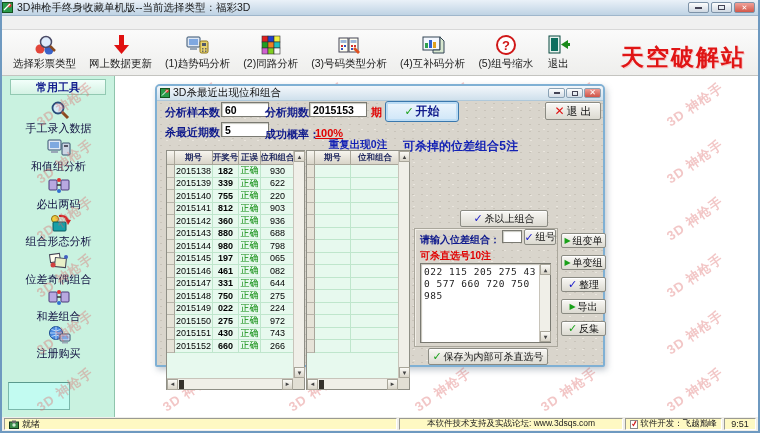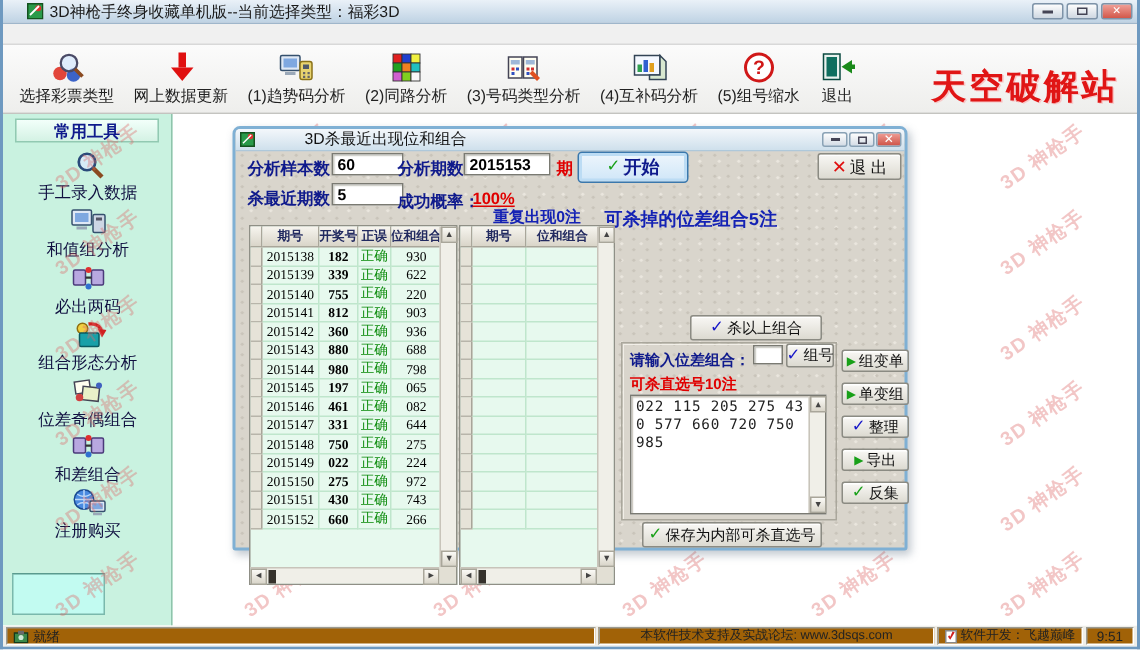--- a/index.html
+++ b/index.html
@@ -2,21 +2,21 @@
 <html><head>
 <meta charset="utf-8">
 <style>
   * { box-sizing: border-box; margin: 0; padding: 0; }
   body { font-family: "Liberation Sans", "DejaVu Sans", sans-serif; }
   #window { position: relative; width: 760px; height: 433px; overflow: hidden;
             border: 2px solid #6e99c0; border-top: none; background: #fff; }
 
   
   #titlebar { height: 16px; background: linear-gradient(#eaf1f8, #bfd3e4); display: flex;
-              align-items: center; padding-left: 16px; position: relative; border-bottom: 1px solid #9fb6cb; }
+              align-items: center; padding-left: 0; position: relative; border-bottom: 1px solid #9fb6cb; }
   #titlebar .ttl { font-size: 10.5px; color: #1a1a1a; margin-left: 4px; white-space: nowrap; }
   .winbtns { position: absolute; right: 3px; top: 2px; display: flex; gap: 2px; }
   .winbtn { width: 21px; height: 11px; border: 1px solid #7e93a8; border-radius: 2px;
             background: linear-gradient(#fdfdfd, #cfd8e2); display: flex; align-items: center; justify-content: center;
             font-size: 7px; color: #445; line-height: 1; }
   .winbtn.close { background: linear-gradient(#f0a098, #d2584a); color: #fff; font-weight: bold; }
   .winbtn .bar { width: 7px; height: 2px; background: #445; }
   .winbtn .box { width: 7px; height: 5px; border: 1px solid #445; }
 
   
@@ -58,21 +58,21 @@
   
   #dialog { position: absolute; left: 153px; top: 8px; width: 450px; height: 283px; z-index: 3;
             border: 2px solid #7fb0d4; border-radius: 5px 5px 2px 2px;
             background-color: #d9d5cc;
             background-image: radial-gradient(#c9c4ba 1px, transparent 1px),
                               radial-gradient(#eae6de 1px, transparent 1px);
             background-size: 9px 7px, 13px 11px; background-position: 0 0, 4px 5px;
             box-shadow: 2px 3px 6px rgba(80,100,120,.35); }
   #dlgtitle { position: absolute; left: 0; top: 0; right: 0; height: 15px;
               background: linear-gradient(#f3f7fb, #cfe0ec); border-bottom: 1px solid #aec8da;
-              display: flex; align-items: center; padding-left: 3px; border-radius: 3px 3px 0 0; gap: 30px; }
+              display: flex; align-items: center; padding-left: 3px; border-radius: 3px 3px 0 0; }
   #dlgtitle .ttl { font-size: 10.5px; color: #111; margin-left: 3px; white-space: nowrap; }
   .dlgbtns { position: absolute; right: 2px; top: 2px; display: flex; gap: 1px; }
   .dlgbtn { width: 17px; height: 10px; border: 1px solid #8aa2b5; border-radius: 2px;
             background: linear-gradient(#fdfdfd, #d4dde6); display: flex; align-items: center; justify-content: center;
             font-size: 6px; color: #445; line-height: 1; }
   .dlgbtn.close { background: linear-gradient(#ee9c94, #cf5448); color: #fff; font-weight: bold; font-size: 8px; }
   .dlgbtn .bar { width: 6px; height: 2px; background: #445; }
   .dlgbtn .box { width: 6px; height: 5px; border: 1px solid #445; }
 
   .nlbl { position: absolute; font-size: 11px; font-weight: bold; color: #0f1a8c; white-space: nowrap; }
@@ -112,21 +112,21 @@
   #btn-s2g { left: 404px; top: 169px; width: 45px; height: 15px; }
   #btn-tidy { left: 404px; top: 191px; width: 45px; height: 15px; }
   #btn-export { left: 404px; top: 213px; width: 45px; height: 15px; }
   #btn-invert { left: 404px; top: 235px; width: 45px; height: 15px; }
   #btn-save { left: 271px; top: 262px; width: 120px; height: 17px; }
 
   #groupbox { position: absolute; left: 257px; top: 142px; width: 144px; height: 119px;
               border: 1px solid #aaa79c; box-shadow: inset 1px 1px 0 #f2efe8; }
 
   
-  .tbl { position: absolute; top: 64px; height: 240px; background: #e7f9ee; border: 1px solid #8f8f86; font-family: Liberation Serif, serif; }
+  .tbl { position: absolute; top: 64px; height: 240px; background: #e7f9ee; border: 1px solid #8f8f86; }
   #ltable { left: 9px; width: 139px; }
   #mtable { left: 149px; width: 104px; }
   .thead { display: flex; height: 14px; }
   .th { background: linear-gradient(#f7f5ef, #d9d5c9); border-right: 1px solid #a9a69a; border-bottom: 1px solid #a9a69a;
         font-size: 8.5px; font-weight: bold; color: #222a60; display: flex; align-items: center; justify-content: center;
         overflow: hidden; white-space: nowrap; flex: none; }
   .tbody { position: absolute; left: 0; top: 14px; bottom: 11px; right: 11px; overflow: hidden; }
   .trow, .mrow { display: flex; height: 12.5px; }
   .tc { border-right: 1px solid #bfe6cc; border-bottom: 1px solid #bfe6cc; font-size: 9px;
         display: flex; align-items: center; justify-content: center; overflow: hidden; white-space: nowrap; flex: none; }
@@ -151,21 +151,21 @@
         font-family: "DejaVu Sans Mono", monospace; font-size: 9.5px; color: #222; }
   #ta1 { left: 257px; top: 64px; width: 180px; height: 57px; }
   #ta2 { left: 263px; top: 177px; width: 131px; height: 80px; }
   .ta .tatext { position: absolute; left: 3px; top: 2px; right: 14px; bottom: 2px; white-space: pre-wrap;
                 word-break: break-all; line-height: 12px; letter-spacing: 0.5px; }
   .ta .tascroll { position: absolute; right: 0; top: 0; bottom: 0; width: 11px; background: #f0efe8;
                   border-left: 1px solid #c8c4ba; display: flex; flex-direction: column; justify-content: space-between; }
 
   
   #statusbar { height: 14px; background: #efeee9; display: flex; gap: 2px; padding: 1px 2px; }
-  .seg { border: 1px solid; border-color: #9a9a92 #ffffff #ffffff #9a9a92; background: #a16207;
+  .seg { border: 1px solid; border-color: #9a9a92 #ffffff #ffffff #9a9a92; background: #fef9c3;
          display: flex; align-items: center; font-size: 9px; color: #222; padding: 0 4px; white-space: nowrap;
          overflow: hidden; }
   #seg-ready { flex: 1; gap: 3px; }
   #seg-support { width: 224px; font-size: 8.5px; justify-content: center; }
   #seg-dev { width: 97px; font-size: 8.5px; gap: 2px; justify-content: center; }
   #seg-time { width: 32px; justify-content: center; }
 
   svg { display: block; }
 </style>
 </head>

